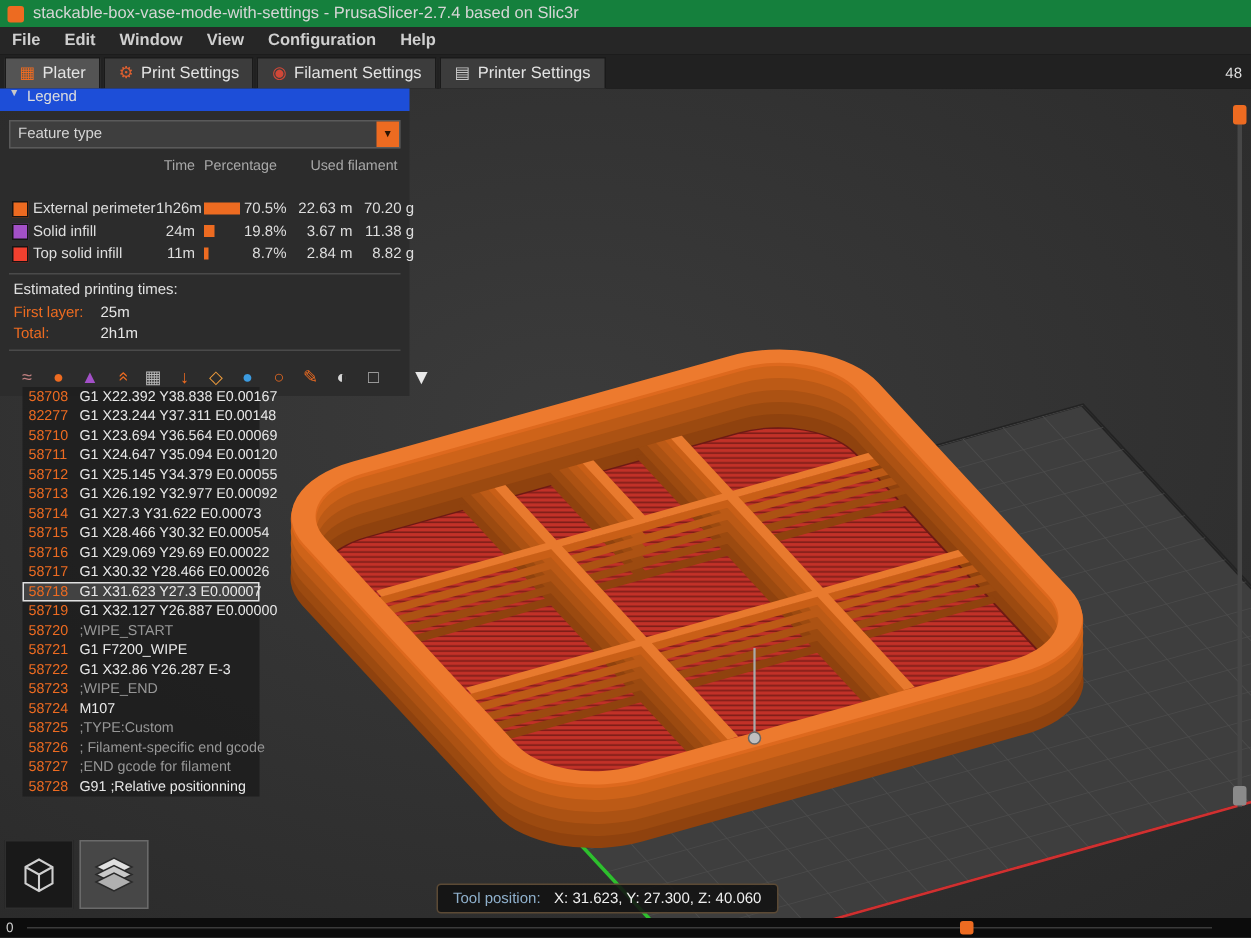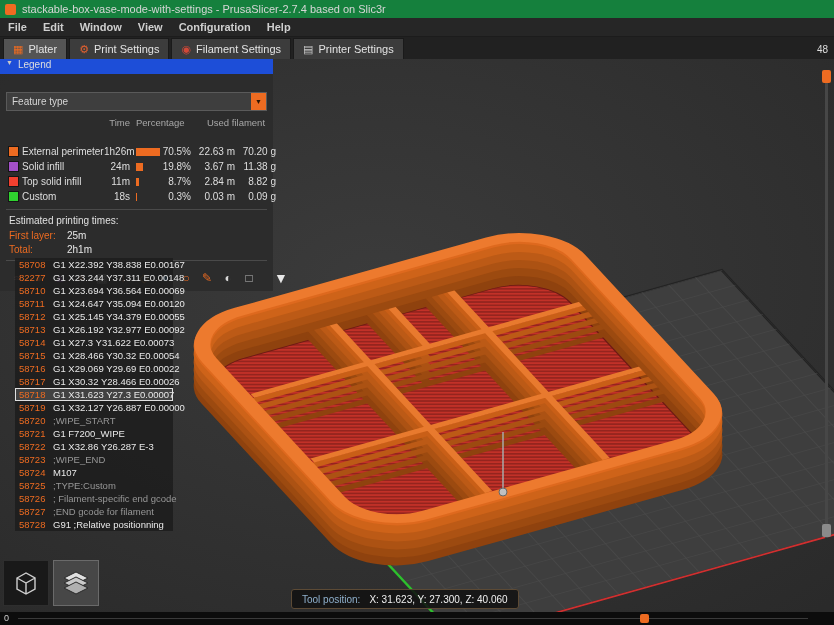--- a/index.html
+++ b/index.html
@@ -29,21 +29,21 @@
   .vtrack{position:absolute;right:6px;top:72px;width:3px;height:466px;background:#474747;}
   .vhandle-top{position:absolute;right:3px;top:70px;width:9px;height:13px;background:var(--accent);border-radius:2px;}
   .vhandle-bottom{position:absolute;right:3px;top:524px;width:9px;height:13px;background:#8a8a8a;border-radius:2px;}
 
   
   .legend-header{position:absolute;left:0;top:59px;width:273px;height:15px;background:#1d4ed8;
     display:flex;align-items:flex-start;gap:5px;padding-left:6px;box-sizing:border-box;}
   .legend-tri{font-size:7px;color:#c8c8c8;}
   .legend-title{font-size:10px;color:#dedede;}
   .legend-panel{position:absolute;left:0;top:74px;width:273px;box-sizing:border-box;
-    background:rgba(44,44,44,0.96);padding:18px 4px 2px;}
+    background:rgba(44,44,44,0.96);padding:6px 4px 2px;}
   .combo{height:17px;margin:0 2px 6px;background:#3e3e3e;border:1px solid #5a5a5a;display:flex;align-items:center;}
   .clabel{font-size:10px;color:#d5d5d5;padding-left:5px;flex:1;}
   .cbtn{width:15px;height:100%;background:var(--accent);display:flex;align-items:center;justify-content:center;
         font-size:7px;color:#2b1504;flex:none;}
   .fgrid{display:grid;grid-template-columns:12px 84px 32px 26px 34px 44px 36px;align-items:center;padding-left:4px;}
   .fhead{font-size:9.5px;color:#a8a8a8;margin-bottom:16px;}
   .h-time{grid-column:3;text-align:right;padding-right:6px;}
   .h-pct{grid-column:4 / span 2;}
   .h-uf{grid-column:6 / span 2;text-align:center;}
   .frow{height:15px;font-size:10px;color:#dedede;}
@@ -256,29 +256,20 @@
   <div class="fgrid frow">
     <span class="swatch" style="background: rgb(242, 64, 47);"></span>
     <span class="fname">Top solid infill</span>
     <span class="ftime">11m</span>
     <span class="fbarcell"><span class="fbar" style="width: 3px;"></span></span>
     <span class="fpct">8.7%</span>
     <span class="flen">2.84 m</span>
     <span class="fwt">8.82 g</span>
   </div>
 
-  <div class="fgrid frow">
-    <span class="swatch" style="background: rgb(47, 209, 47);"></span>
-    <span class="fname">Custom</span>
-    <span class="ftime">18s</span>
-    <span class="fbarcell"><span class="fbar" style="width: 1px;"></span></span>
-    <span class="fpct">0.3%</span>
-    <span class="flen">0.03 m</span>
-    <span class="fwt">0.09 g</span>
-  </div>
 </div>
 
   <div class="sep"></div>
   <div class="est-title">Estimated printing times:</div>
   <div class="est-row">
     <span class="el">First layer:</span>
     <span class="ev">25m</span>
   </div>
   <div class="est-row">
     <span class="el">Total:</span>

